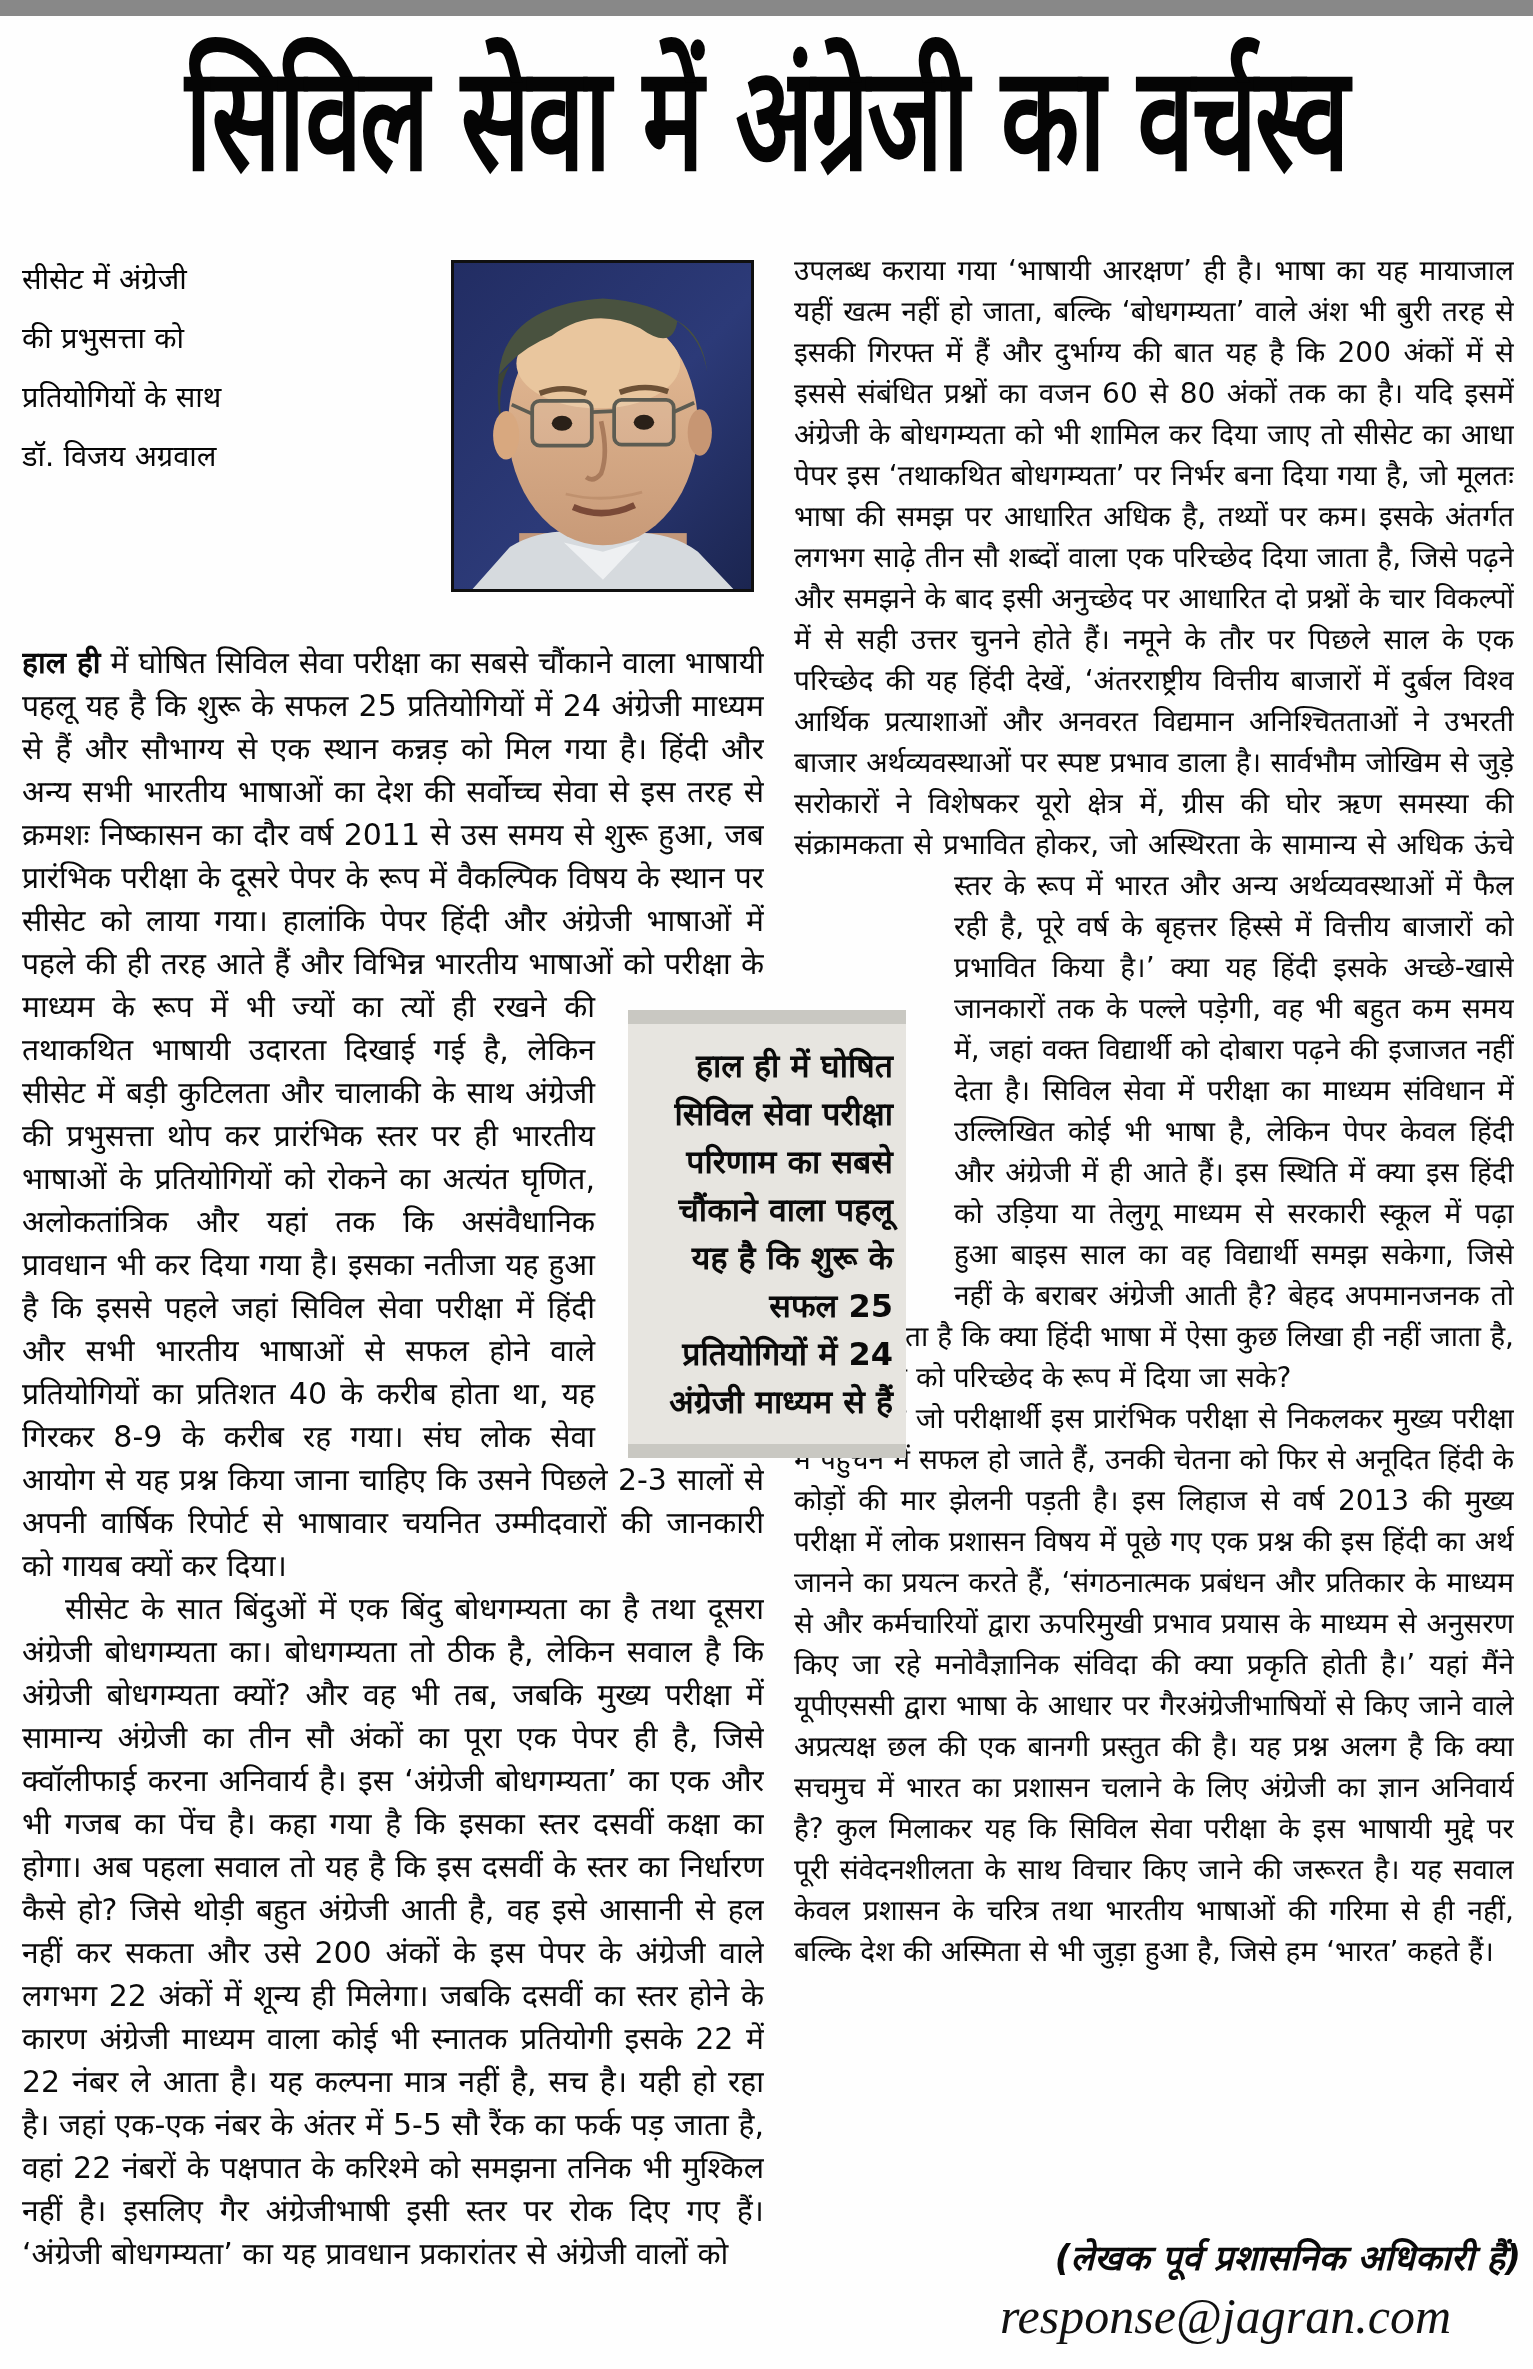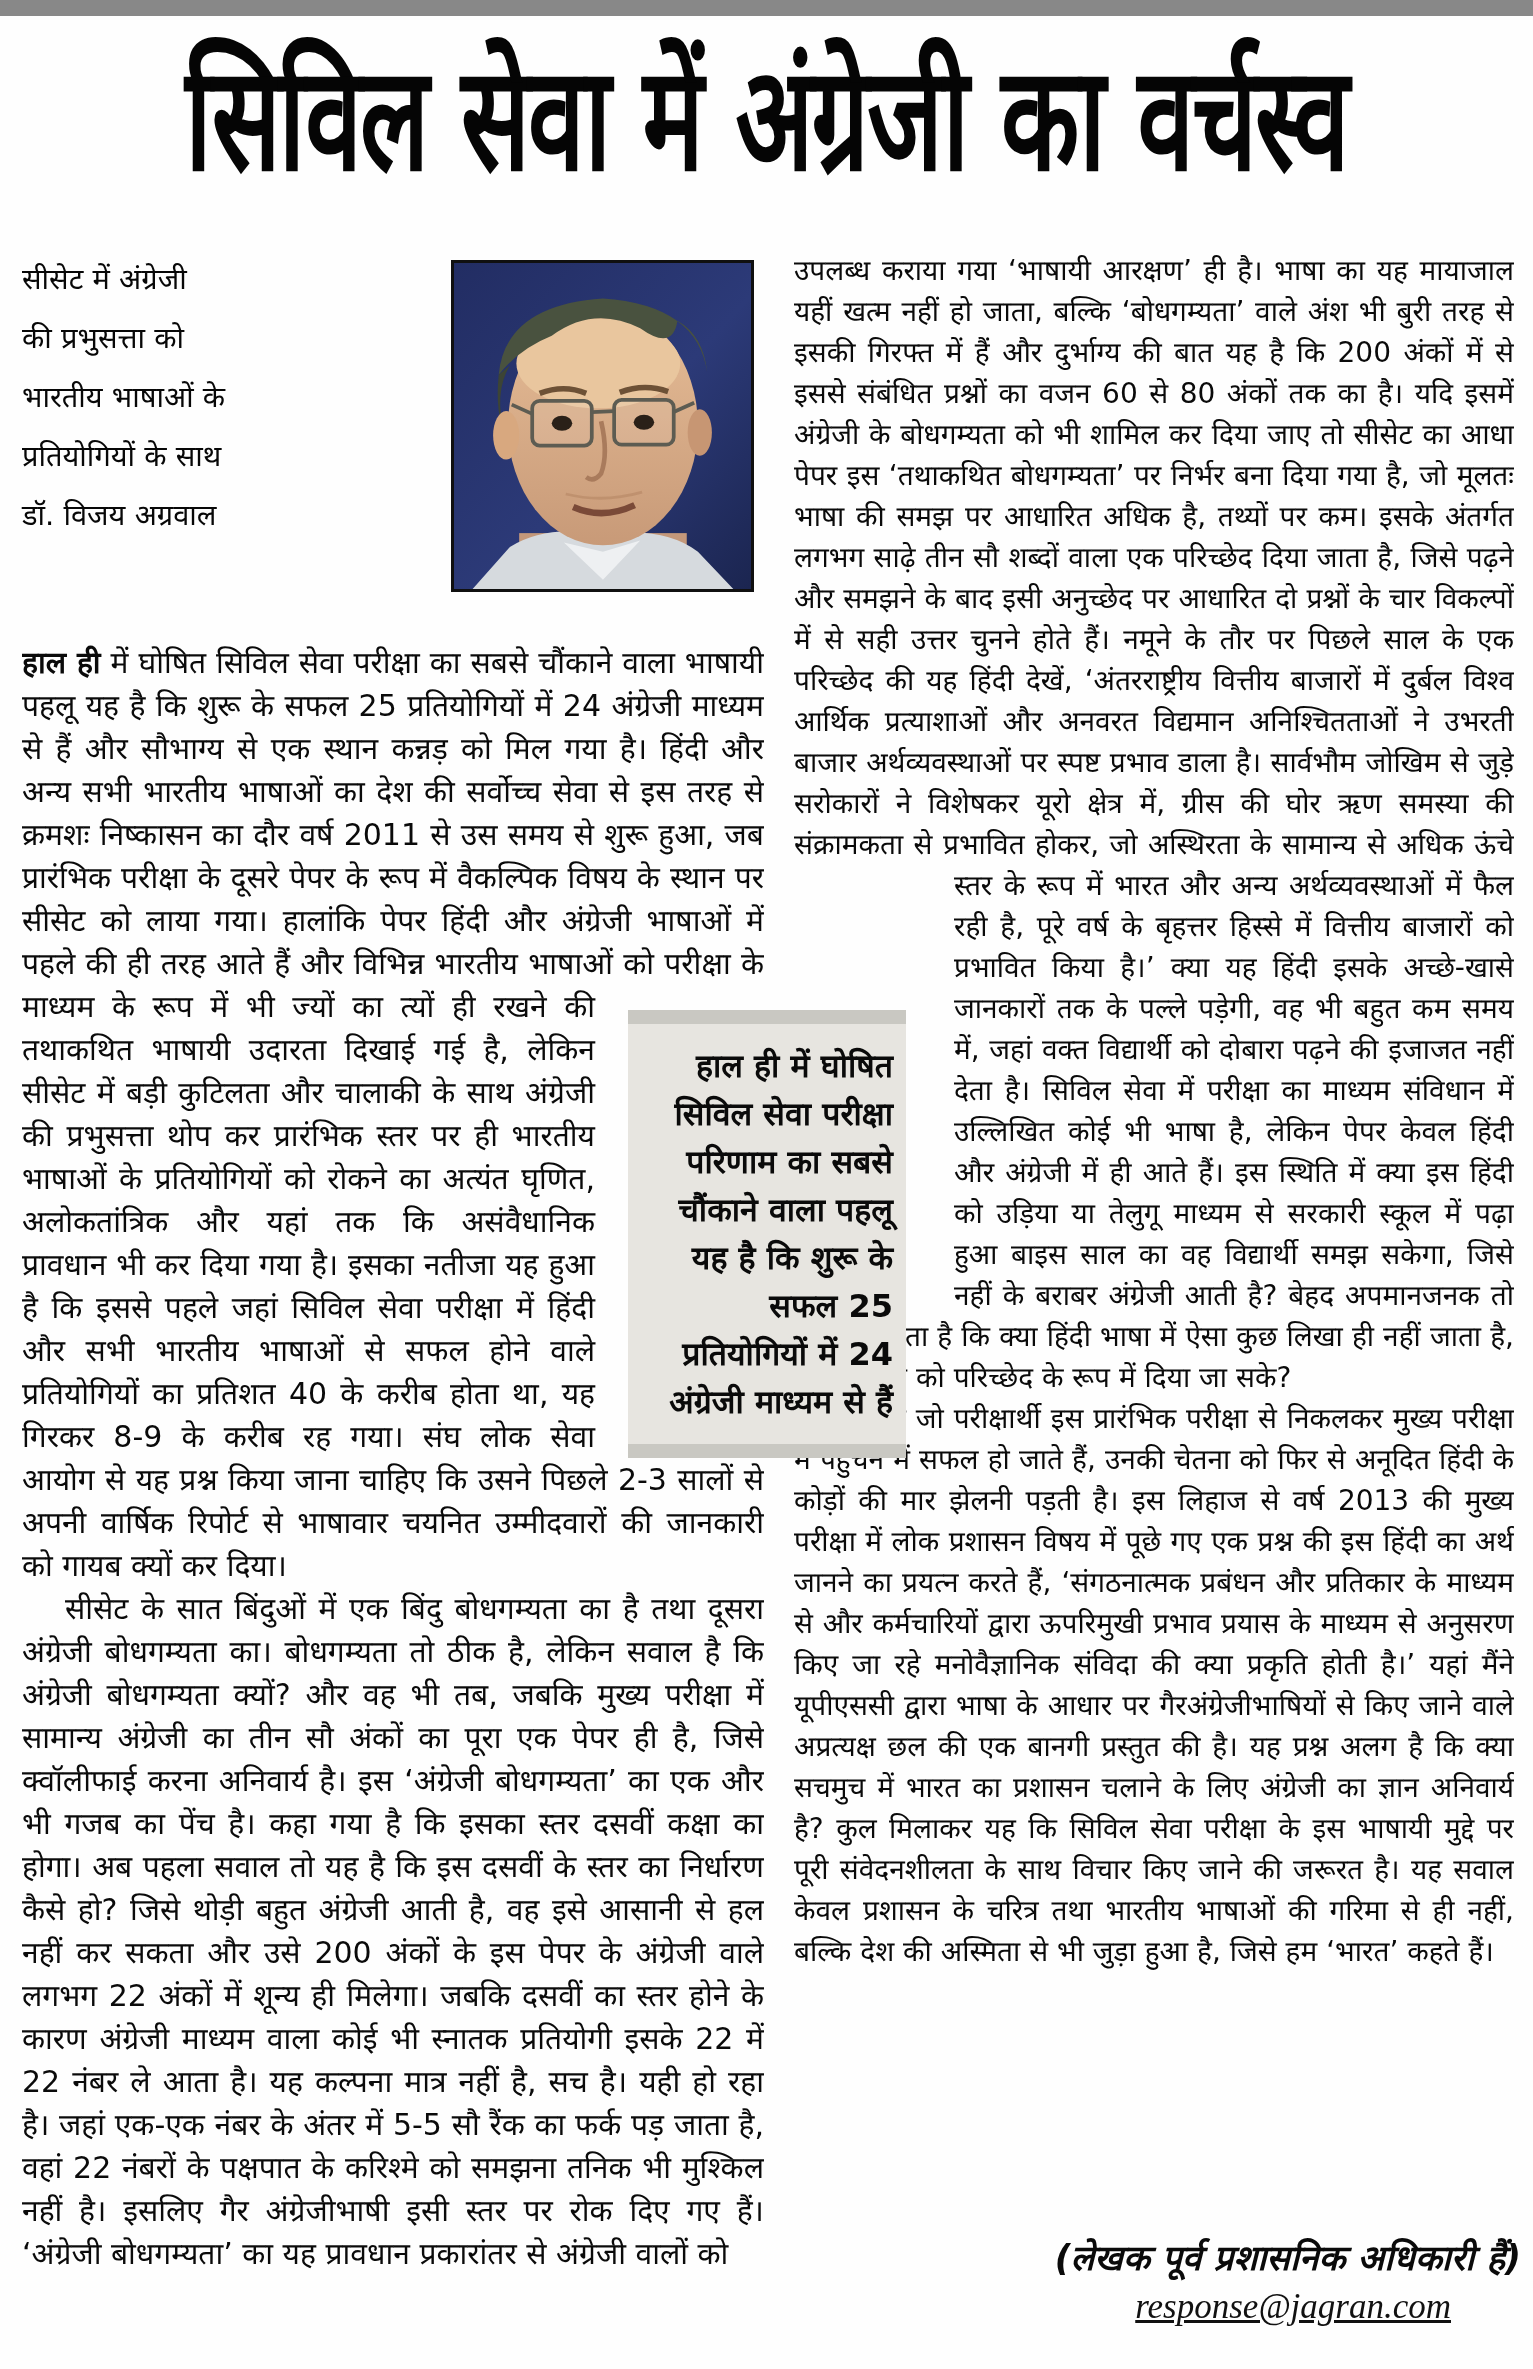--- a/index.html
+++ b/index.html
@@ -56,38 +56,37 @@
     color:#0a0a0a;
   }
   .credit{
     position:absolute;right:12px;top:2217px;
     font-size:35px;font-weight:bold;font-style:italic;
     color:#0a0a0a;white-space:nowrap;
   }
   .email{
     position:absolute;right:82px;top:2271px;
     font-family:"Liberation Serif",serif;font-style:italic;
-    font-size:35px;color:#111;white-space:nowrap;text-decoration:underline;
+    font-size:50px;color:#111;white-space:nowrap;
   }
   .bottom-strip{
     position:absolute;left:0;right:0;top:2363px;height:7.4px;
     background:#edb5b0;
   }
 </style>
 </head>
 <body>
 
 <div class="page">
 
   <h1 class="headline">सिविल सेवा में अंग्रेजी का वर्चस्व</h1>
 
   <div class="standfirst">
     <div>सीसेट में अंग्रेजी</div>
     <div>की प्रभुसत्ता को</div>
-    <div>भारतीय भाषाओं के</div>
     <div>प्रतियोगियों  के साथ</div>
     <div>डॉ. विजय अग्रवाल</div>
   </div>
 
   <div class="photo">
     <svg viewBox="0 0 319 350" preserveAspectRatio="none">
       <defs>
         <linearGradient id="bg" x1="0" y1="0" x2="1" y2="1">
           <stop offset="0" stop-color="#222d63"></stop>
           <stop offset="0.55" stop-color="#2c3a78"></stop>

